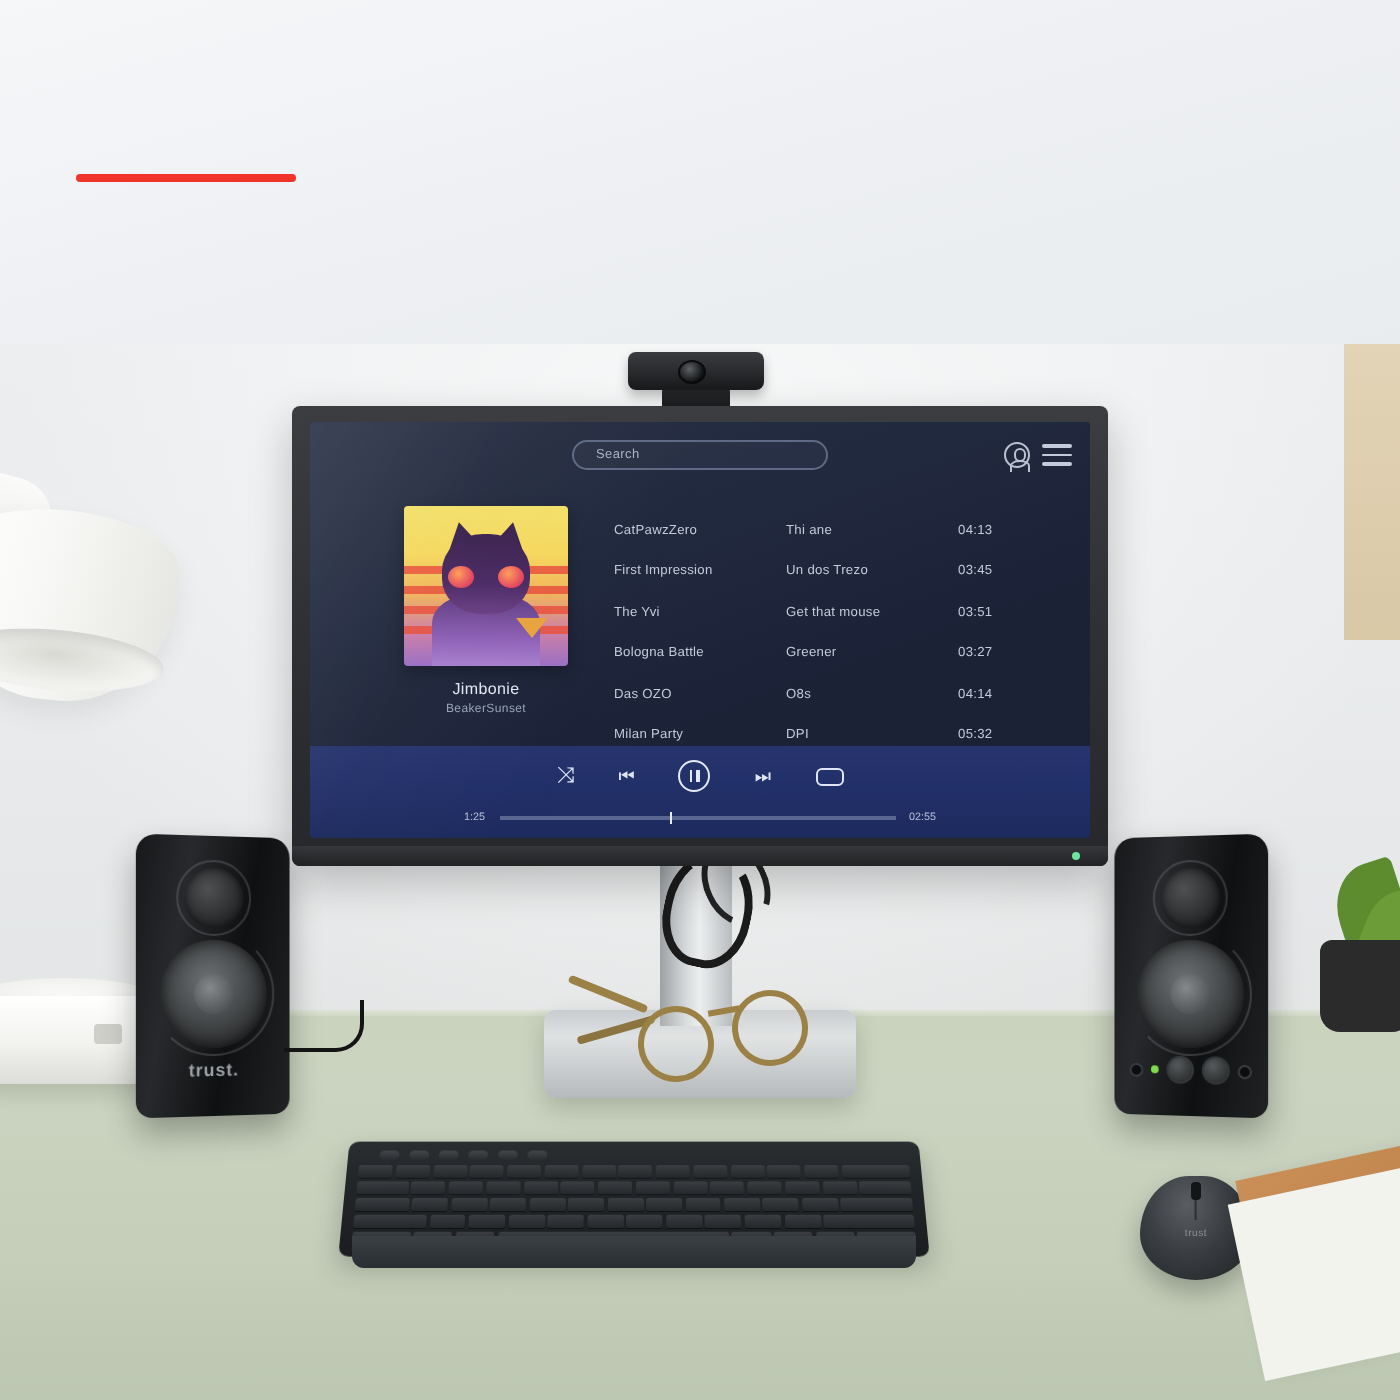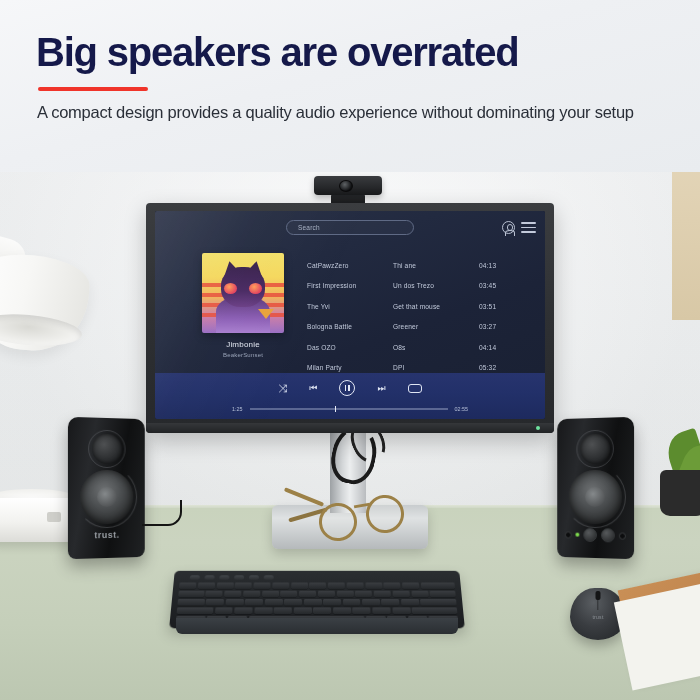--- a/index.html
+++ b/index.html
@@ -691,18 +691,16 @@
   <div class="mouse">
     <div class="mouse-split"></div>
     <div class="mouse-wheel"></div>
     <div class="mouse-logo">trust</div>
   </div>
 
   <div class="notebook"></div>
   <div class="notebook-page"></div>
 
   <div class="banner">
-    <div class="headline">Big speakers are overrated</div>
     <div class="rule"></div>
-    <div class="subline">A compact design provides a quality audio experience without dominating your setup</div>
   </div>
 
 </div>
 
 </body></html>

